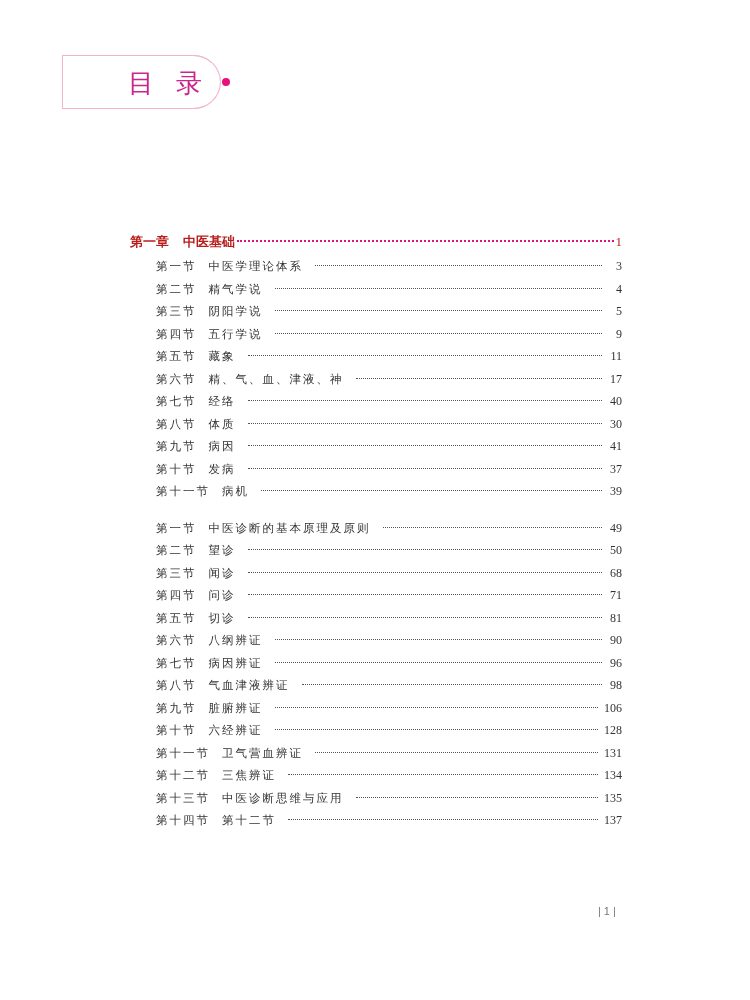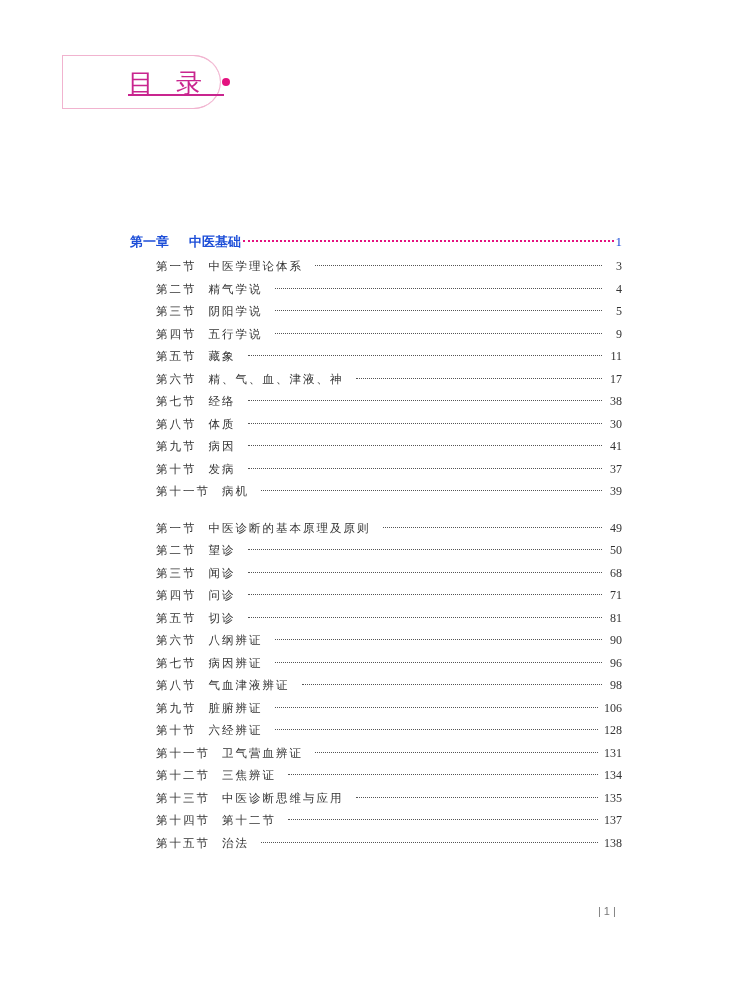--- a/index.html
+++ b/index.html
@@ -3,29 +3,29 @@
   <meta charset="utf-8">
   <style>
     html, body { margin: 0; padding: 0; background: #ffffff; }
     body { width: 750px; height: 1000px; position: relative; overflow: hidden;
       font-family: "DejaVu Serif", "Liberation Serif", serif; color: #333; }
     .title-tab { position: absolute; left: 62px; top: 55px; width: 158px; height: 54px;
       border: 1px solid #f1b3cf; border-right: none; border-radius: 0 28px 28px 0; box-sizing: border-box; }
     .title-tab::after { content: ""; position: absolute; right: -1px; top: -1px; width: 30px; height: 54px;
       border: 1px solid #f1b3cf; border-left: none; border-radius: 0 28px 28px 0; box-sizing: border-box; }
     .title-text { position: absolute; left: 128px; top: 66px; font-family: "DejaVu Sans", sans-serif;
-      font-size: 26px; color: #c9258f; letter-spacing: 22px; font-weight: 300; text-decoration: underline; }
+      font-size: 26px; color: #c9258f; letter-spacing: 22px; font-weight: 300; }
     .title-dot { position: absolute; left: 222px; top: 78px; width: 8px; height: 8px;
       border-radius: 50%; background: #e4117f; }
     .toc { position: absolute; left: 130px; top: 233px; width: 492px; }
     .chapter { display: flex; align-items: baseline; height: 22px; margin-bottom: 4px;
-      color: #1d4ed8; font-family: "DejaVu Sans", sans-serif; font-size: 13px; font-weight: bold; }
+      color: #b91c1c; font-family: "DejaVu Sans", sans-serif; font-size: 13px; font-weight: bold; }
     .chapter .dots { border-bottom: 2px dotted #e4117f; flex: 1; margin: 0 2px; transform: translateY(-4px); }
     .chapter .num { font-family: "Liberation Serif", serif; font-size: 13px; font-weight: normal; }
-    .chapter .label { margin-left: 20px; }
+    .chapter .label { margin-left: 14px; }
     .section { display: flex; align-items: baseline; height: 22.5px; padding-left: 26px;
       font-size: 11.5px; color: #333; }
     .section .sec-no { letter-spacing: 2px; text-align: right; }
     .section .sec-title { margin-left: 12px; letter-spacing: 2px; }
     .section .dots { flex: 1; border-bottom: 1.5px dotted #555; margin: 0 6px 0 12px; transform: translateY(-4px); }
     .section .num { font-family: "Liberation Serif", serif; font-size: 12px; min-width: 14px; text-align: right; }
     .gap { height: 8px; }
     .page-footer { position: absolute; left: 598px; top: 905px; font-family: "Liberation Sans", sans-serif;
       font-size: 11px; color: #777; letter-spacing: 3px; }
   </style>
@@ -76,21 +76,21 @@
     <div class="section">
       <span class="sec-no">第六节</span>
       <span class="sec-title">精、气、血、津液、神</span>
       <span class="dots"></span>
       <span class="num">17</span>
     </div>
     <div class="section">
       <span class="sec-no">第七节</span>
       <span class="sec-title">经络</span>
       <span class="dots"></span>
-      <span class="num">38</span>
+      <span class="num">40</span>
     </div>
     <div class="section">
       <span class="sec-no">第八节</span>
       <span class="sec-title">体质</span>
       <span class="dots"></span>
       <span class="num">30</span>
     </div>
     <div class="section">
       <span class="sec-no">第九节</span>
       <span class="sec-title">病因</span>
@@ -188,22 +188,16 @@
       <span class="sec-title">中医诊断思维与应用</span>
       <span class="dots"></span>
       <span class="num">135</span>
     </div>
     <div class="section">
       <span class="sec-no">第十四节</span>
       <span class="sec-title">第十二节</span>
       <span class="dots"></span>
       <span class="num">137</span>
     </div>
-    <div class="section">
-      <span class="sec-no">第十五节</span>
-      <span class="sec-title">治法</span>
-      <span class="dots"></span>
-      <span class="num">138</span>
-    </div>
     <div style="height: 6px;"></div>
   </div>
 
 <div class="page-footer">|1|</div>
 
 </body></html>

